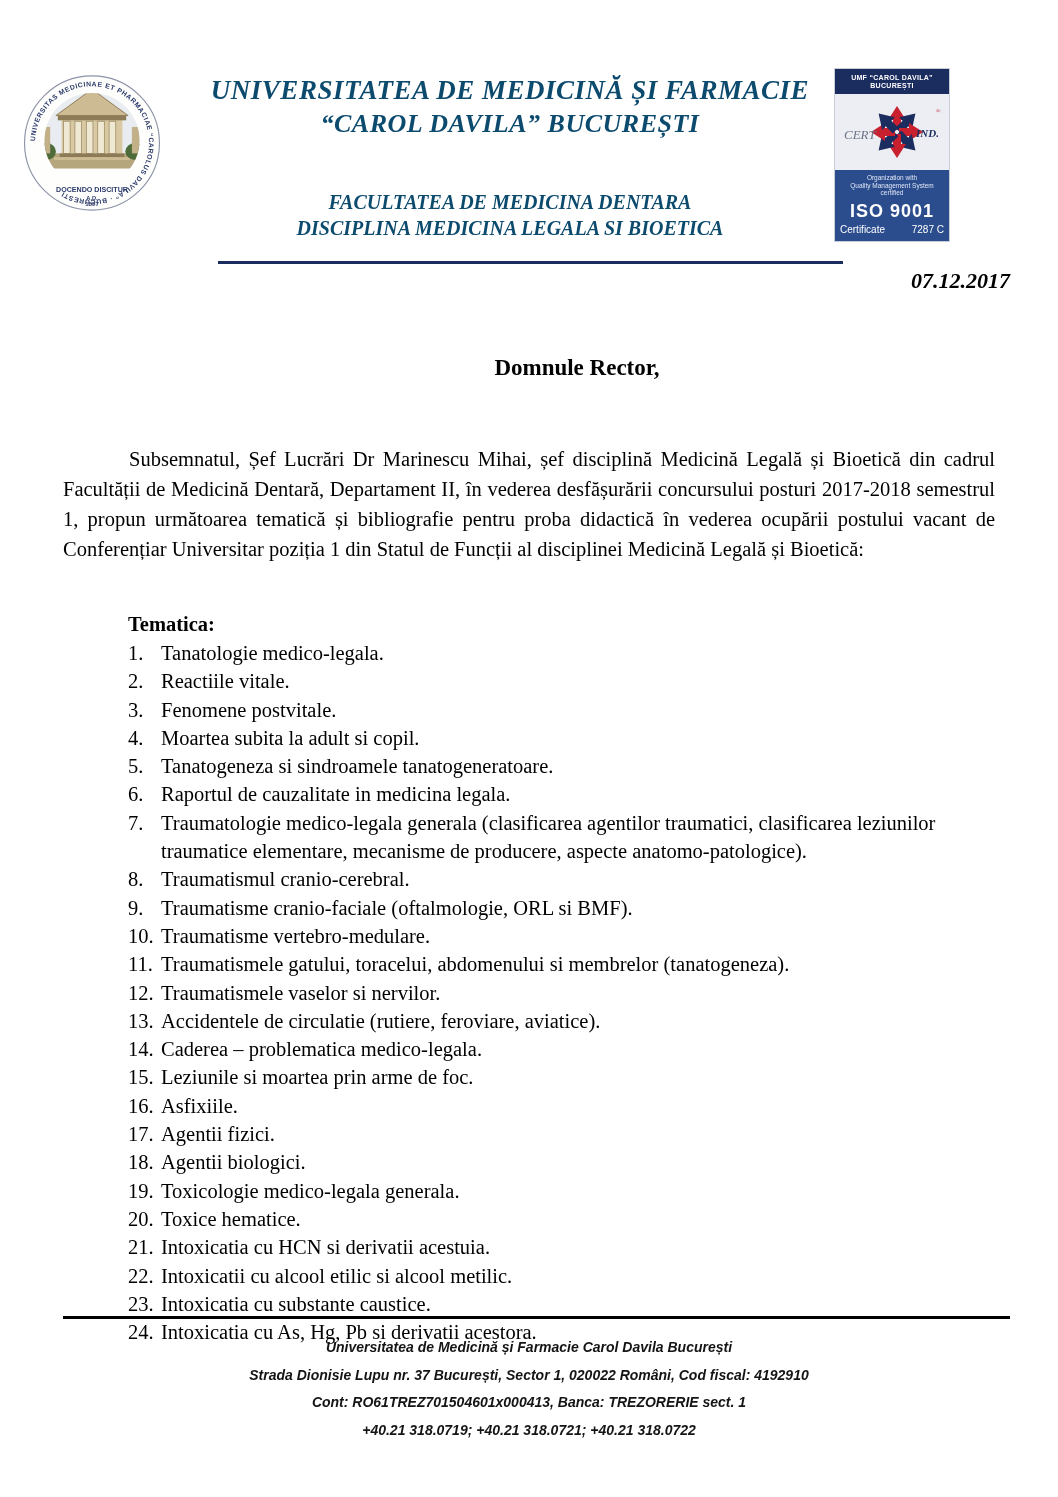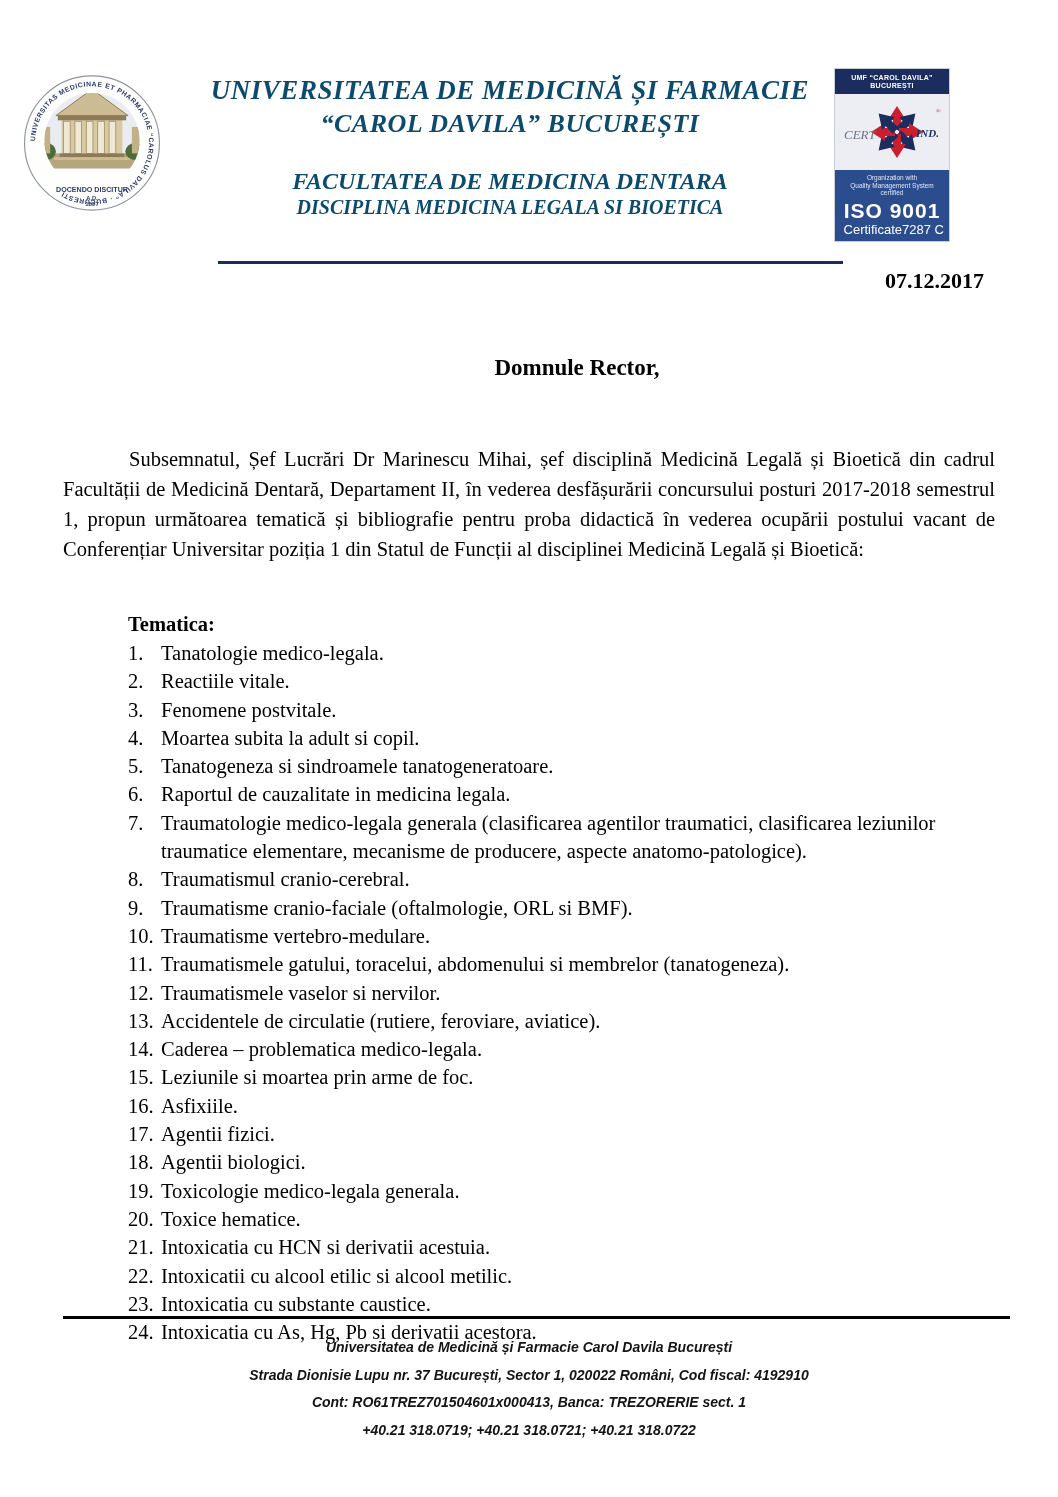--- a/index.html
+++ b/index.html
@@ -6,32 +6,32 @@
   .page{
     position:relative; width:1058px; height:1497px; background:#ffffff;
     font-family:"Liberation Serif","DejaVu Serif",serif; color:#000;
     margin:0 auto; overflow:hidden;
   }
   
   .seal{position:absolute; left:16px; top:74px; width:152px; height:138px;}
   .title-block{position:absolute; left:190px; top:74px; width:640px; text-align:center; color:#0c4a6e;}
   .uni-line1{font-size:27px; font-weight:bold; font-style:italic; letter-spacing:.5px; line-height:33px;}
   .uni-line2{font-size:26px; font-weight:bold; font-style:italic; letter-spacing:.5px; line-height:33px;}
-  .fac-line{margin-top:28px; font-size:24px; font-weight:bold; font-style:italic; line-height:26px;}
+  .fac-line{margin-top:49px; font-size:20px; font-weight:bold; font-style:italic; line-height:26px;}
   .disc-line{font-size:20px; font-weight:bold; font-style:italic; line-height:26px;}
   .badge{position:absolute; left:818px; top:68px; width:114px; border:1px solid #c9cdd6;margin-left:16px;}
   .badge-top{background:#1b2c5f; color:#fff; font-family:"Liberation Sans",sans-serif;
     font-size:7px; font-weight:bold; text-align:center; padding:5px 1px 4px; letter-spacing:.3px; line-height:8px;}
   .badge-mid{background:#eceef3; height:76px; display:flex; align-items:center; justify-content:center;}
   .badge-bottom{background:#2b4d8e; color:#fff; text-align:center; font-family:"Liberation Sans",sans-serif; padding:4px 3px 5px;}
   .badge-org{font-size:6.5px; line-height:7.5px; color:#dfe6f5;}
-  .badge-iso{font-size:21px; font-weight:bold; letter-spacing:1px; line-height:24px; margin-top:2px;}
-  .badge-cert{font-size:13px; line-height:13px; display:flex; justify-content:flex-end; padding:0 2px;}
+  .badge-iso{font-size:18px; font-weight:bold; letter-spacing:1px; line-height:24px; margin-top:2px;}
+  .badge-cert{font-size:10px; line-height:13px; display:flex; justify-content:space-between; padding:0 2px;}
   .header-rule{position:absolute; left:218px; top:261px; width:625px; height:3px; background:#1b2c5f;}
-  .date{position:absolute; right:74px; top:268px; font-size:22px; font-weight:bold;}
+  .date{position:absolute; right:48px; top:268px; font-size:22px; font-weight:bold;font-style:italic;}
   
   .salutation{position:absolute; left:0; top:355px; width:100%; text-align:center;
     font-size:23px; font-weight:bold;margin-left:48px;}
   .paragraph{position:absolute; left:63px; top:444px; width:932px; font-size:20.5px;
     line-height:30px; text-align:justify; text-indent:66px;}
   .tematica{position:absolute; left:128px; top:578px; width:870px;}
   .tematica-heading{font-size:20.5px; font-weight:bold; line-height:29px;margin-top:32px;}
   .tema-item{display:flex; font-size:20.5px; line-height:28.3px;}
   .tema-num{flex:0 0 33px;}
   .tema-text{flex:1;}

